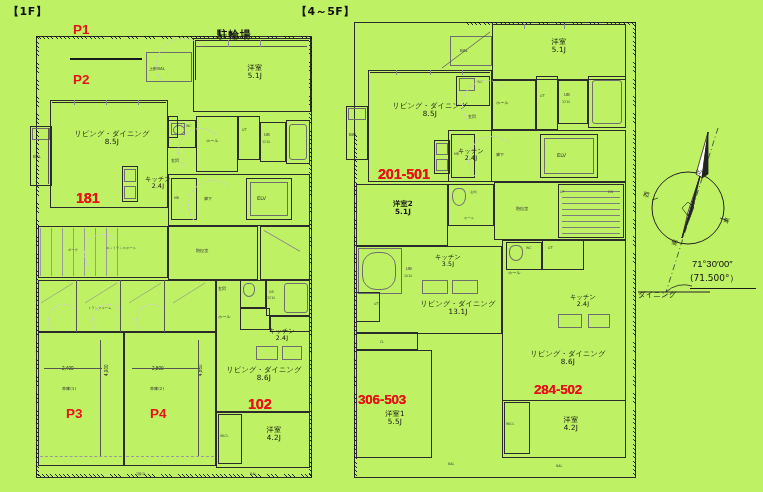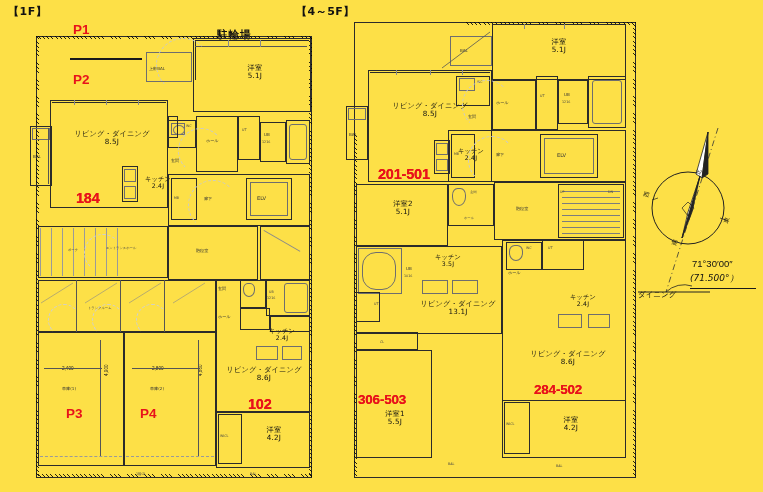--- a/index.html
+++ b/index.html
@@ -1,17 +1,17 @@
 <!DOCTYPE html>
 <html><head>
 <meta charset="utf-8">
 <style>
   html,body{margin:0;padding:0;background:#ffffff;}
   body{width:763px;height:492px;overflow:hidden;font-family:"Liberation Sans","DejaVu Sans",sans-serif;}
-  #root{position:relative;width:763px;height:492px;background:#fde047;}
+  #root{position:relative;width:763px;height:492px;background:#bef264;}
 
   
   .abs{position:absolute;}
   .jp{font-family:"DejaVu Sans","Liberation Sans",sans-serif;}
   .lbl{white-space:nowrap;line-height:1.12;text-align:center;color:#111;}
 
   
   .room{font-size:7.2px;letter-spacing:.2px;}
   .room .nm{display:block;}
   .room .ar{display:block;}
@@ -103,21 +103,21 @@
     <div class="abs lbl room jp" style="left:110px;top:148px;width:40px;font-size:6.2px;">
       <span class="nm">キッチン</span>
       <span class="ar">2.4J</span>
     </div>
 
     <div class="box" style="left:2px;top:98px;width:22px;height:60px;"></div>
     <div class="boxl" style="left:4px;top:100px;width:18px;height:12px;"></div>
     <div class="abs tiny jp" style="left:5px;top:126px;">BAL</div>
     <div class="thin" style="left:20px;top:100px;width:.6px;height:56px;"></div>
 
-    <div class="abs ucode" style="left:48px;top:162px;">184</div>
+    <div class="abs ucode" style="left:48px;top:162px;">181</div>
 
     <div class="box" style="left:140px;top:92px;width:28px;height:28px;"></div>
     <div class="boxl" style="left:143px;top:95px;width:14px;height:12px;"></div>
     <div class="abs" style="left:145px;top:97px;width:10px;height:8px;border:.5px solid #777;border-radius:50%;"></div>
     <div class="abs tiny2 jp" style="left:158px;top:96px;">WC</div>
     <div class="box" style="left:140px;top:88px;width:10px;height:22px;"></div>
 
     <div class="abs tiny jp" style="left:143px;top:130px;">玄関</div>
     <div class="abs tiny jp" style="left:178px;top:110px;">ホール</div>
     <div class="box" style="left:168px;top:88px;width:42px;height:56px;"></div>
@@ -229,21 +229,21 @@
 
     <div class="thin" style="left:16px;top:340px;width:58px;height:.6px;"></div>
     <div class="thin" style="left:104px;top:340px;width:68px;height:.6px;"></div>
     <div class="thin" style="left:72px;top:312px;width:.6px;height:116px;"></div>
     <div class="thin" style="left:170px;top:312px;width:.6px;height:116px;"></div>
 
     <div class="abs tiny jp" style="left:34px;top:358px;">車庫(1)</div>
     <div class="abs tiny jp" style="left:122px;top:358px;">車庫(2)</div>
 
     <div class="abs pcode" style="left:38px;top:378px;">P3</div>
-    <div class="abs pcode" style="left:112px;top:378px;">P4</div>
+    <div class="abs pcode" style="left:122px;top:378px;">P4</div>
 
     <div class="dashh" style="left:12px;top:428px;width:82px;"></div>
     <div class="dashh" style="left:98px;top:428px;width:88px;"></div>
     <div class="abs tiny2 jp" style="left:108px;top:444px;">1階GL</div>
   </div>
 
   <div class="abs" id="plan25" style="left:344px;top:14px;width:300px;height:472px;">
 
     <div class="box" style="left:10px;top:8px;width:282px;height:456px;border-width:.8px;"></div>
     <div class="hatchv" style="left:10px;top:120px;width:3.4px;height:344px;"></div>
@@ -308,21 +308,21 @@
     <div class="box" style="left:104px;top:116px;width:178px;height:52px;"></div>
     <div class="abs tiny jp" style="left:152px;top:138px;">廊下</div>
     <div class="box" style="left:196px;top:120px;width:58px;height:44px;"></div>
     <div class="boxl" style="left:200px;top:124px;width:50px;height:36px;"></div>
     <div class="abs tiny jp" style="left:213px;top:138px;font-size:5.2px;">ELV</div>
     <div class="box" style="left:107px;top:120px;width:24px;height:44px;"></div>
     <div class="abs tiny2 jp" style="left:110px;top:138px;">MB</div>
     <div class="arcq" style="left:124px;top:122px;width:46px;height:46px;border-color:#cacaca transparent transparent #cacaca;"></div>
 
     <div class="box" style="left:12px;top:170px;width:92px;height:62px;"></div>
-    <div class="abs lbl room jp" style="left:28px;top:186px;width:62px;">
+    <div class="abs lbl room jp" style="left:28px;top:186px;width:62px;font-weight:bold;">
       <span class="nm">洋室2</span>
       <span class="ar">5.1J</span>
     </div>
 
     <div class="box" style="left:104px;top:170px;width:46px;height:42px;"></div>
     <div class="boxl" style="left:108px;top:174px;width:14px;height:18px;border-radius:40% 40% 50% 50%;"></div>
     <div class="abs tiny2 jp" style="left:126px;top:176px;">玄関</div>
     <div class="abs tiny2 jp" style="left:120px;top:202px;">ホール</div>
 
     <div class="box" style="left:150px;top:168px;width:132px;height:58px;"></div>
@@ -418,17 +418,17 @@
 
       <line x1="2" y1="172" x2="74" y2="172" stroke="#222" stroke-width="1"></line>
     </svg>
     <div class="abs dirLbl jp" style="left:60px;top:48px;transform:rotate(-72deg);">北</div>
     <div class="abs dirLbl jp" style="left:8px;top:70px;transform:rotate(-72deg);">西</div>
     <div class="abs dirLbl jp" style="left:88px;top:96px;transform:rotate(-72deg);">東</div>
     <div class="abs dirLbl jp" style="left:36px;top:118px;transform:rotate(-72deg);">南</div>
   </div>
 
   <div class="abs compassAngle jp" style="left:692px;top:258px;">71°30′00″</div>
-  <div class="abs compassAngle2 jp" style="left:690px;top:272px;font-style:italic;">(71.500°）</div>
+  <div class="abs compassAngle2 jp" style="left:690px;top:272px;">(71.500°）</div>
   <div class="abs w" style="left:690px;top:288px;width:66px;height:1px;"></div>
   <div class="abs roadLbl jp" style="left:638px;top:290px;">ダイニング</div>
 
 </div>
 
 </body></html>

